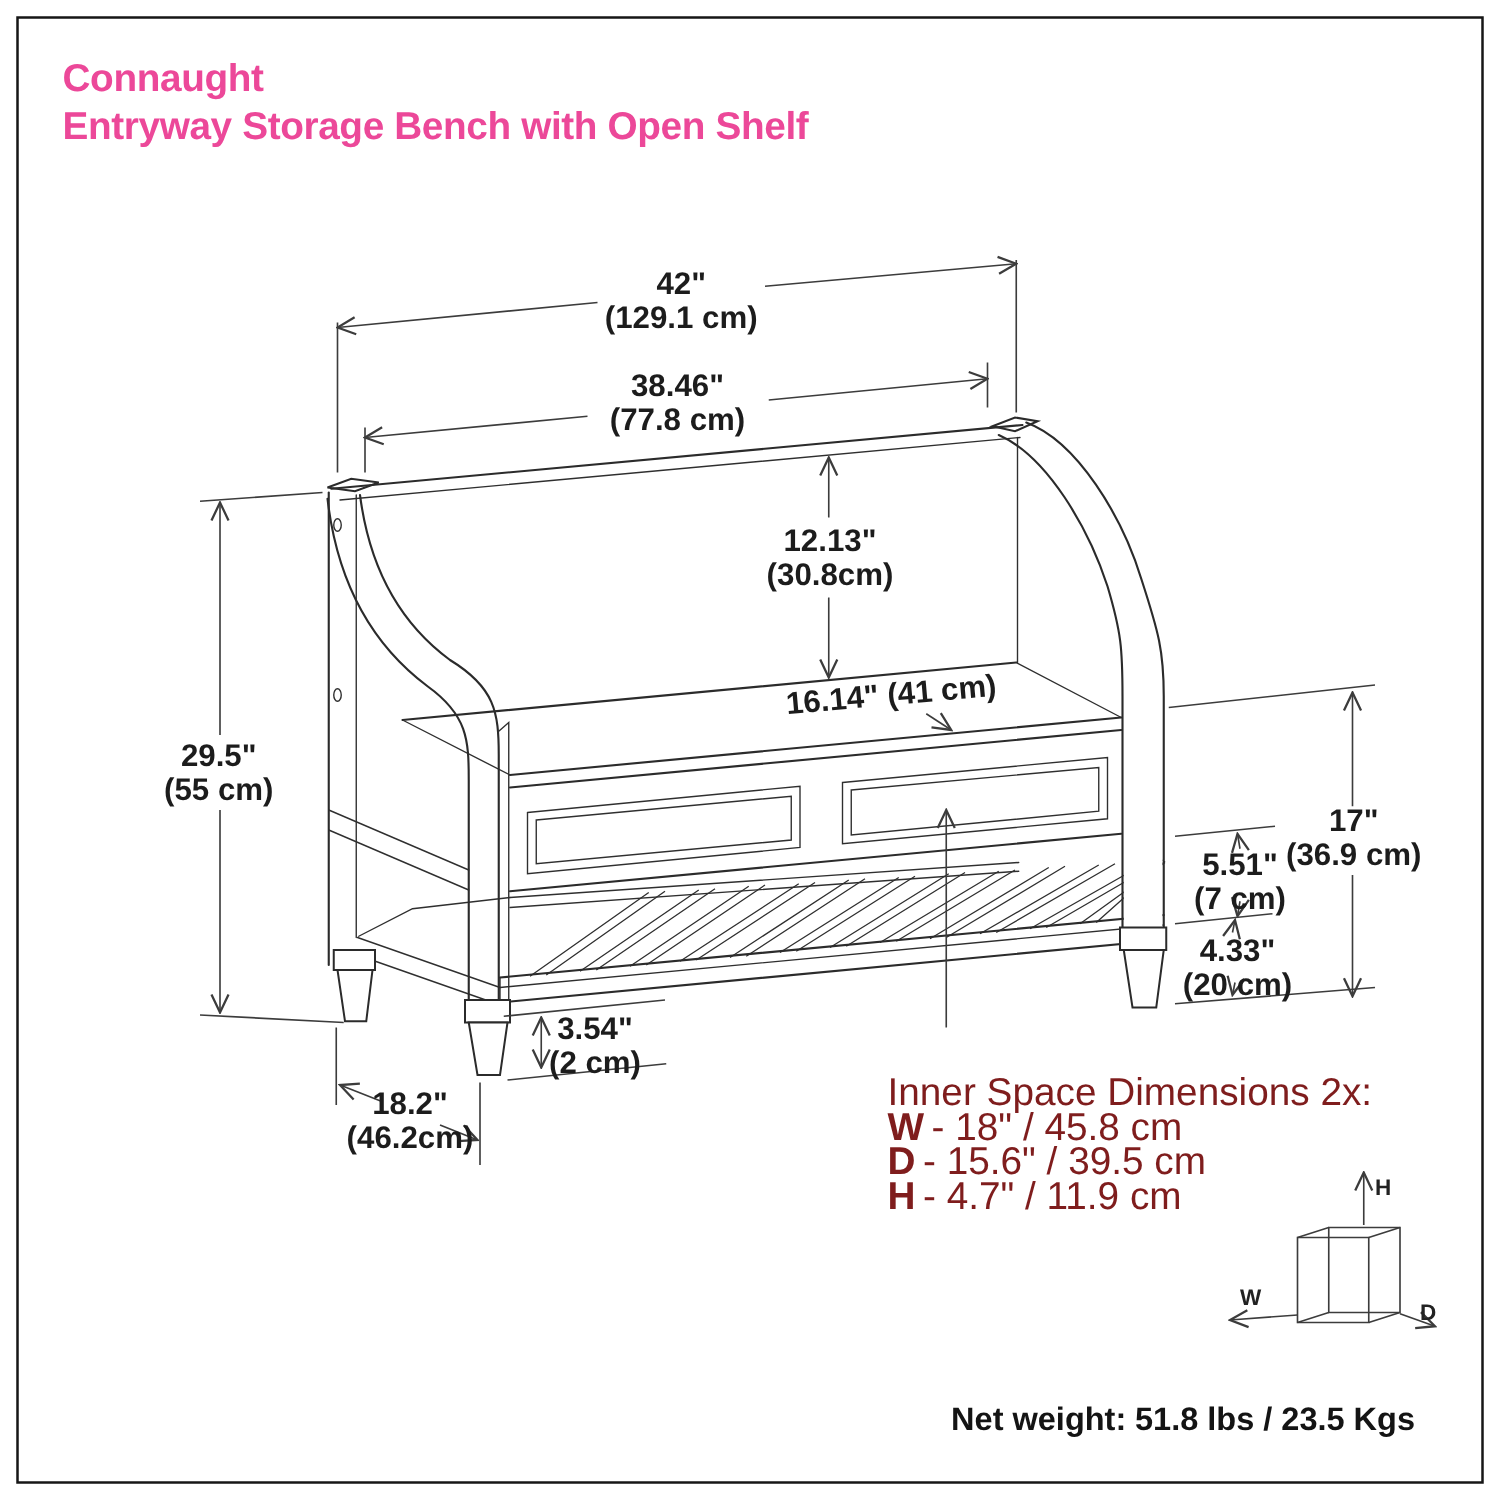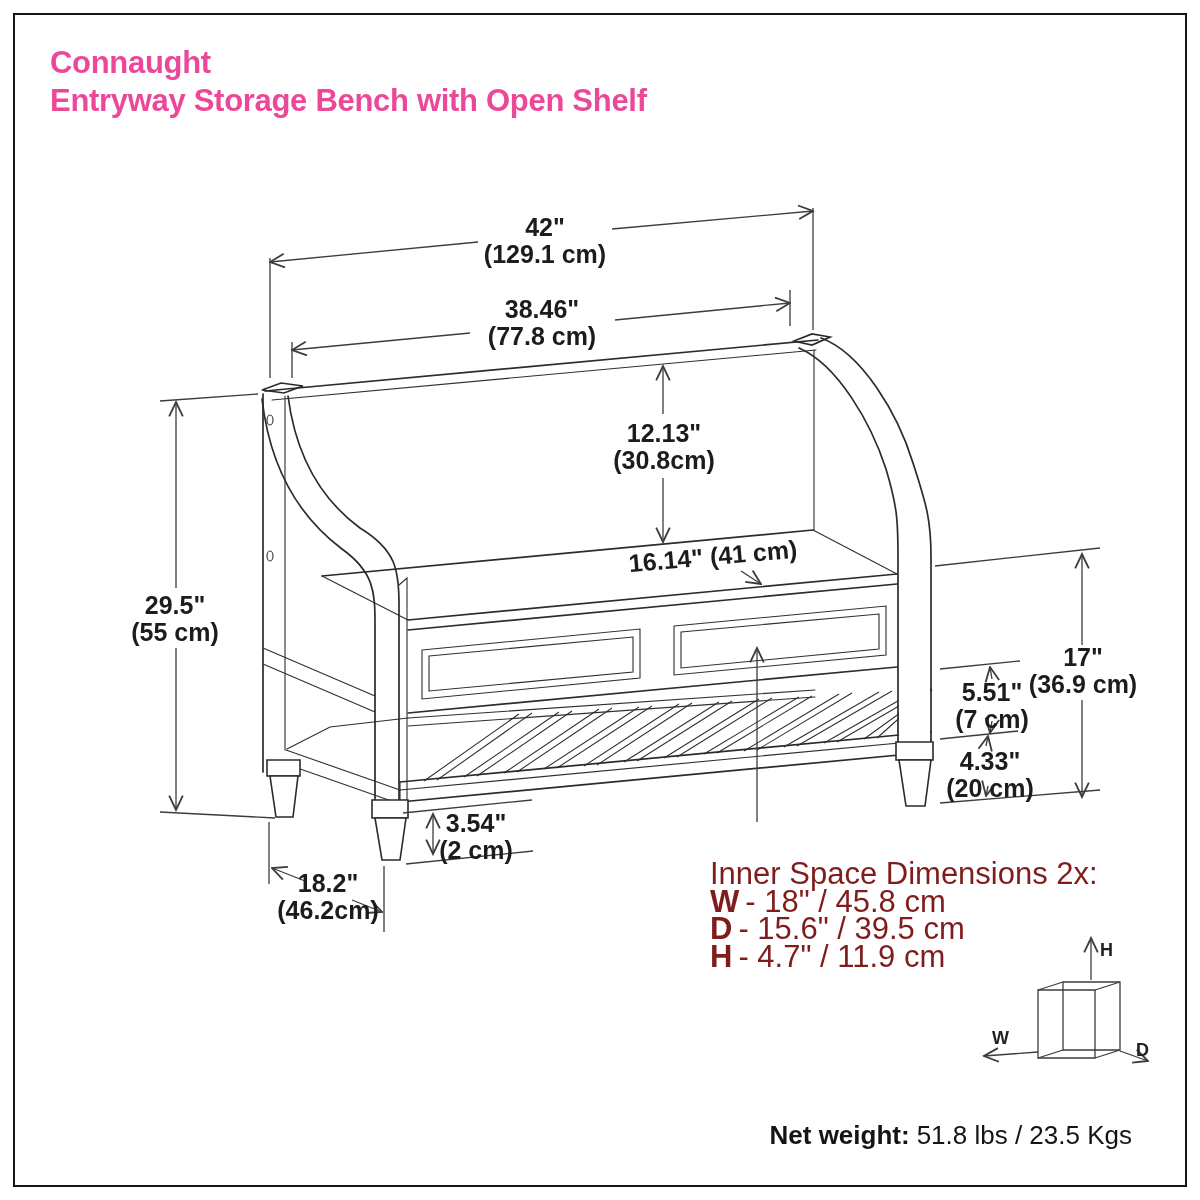--- a/index.html
+++ b/index.html
@@ -17,21 +17,21 @@
          letter-spacing:-0.3px;color:#ec4899;}
   .dim{position:absolute;transform:translateX(-50%);text-align:center;font-weight:700;
        font-size:25px;line-height:27px;color:#1c1c1c;white-space:nowrap;}
   .dim span{display:block;}
   .rot{transform:translateX(-50%) rotate(-5deg);}
   .inner{position:absolute;left:710px;top:832px;font-size:31px;line-height:27.5px;
          font-weight:400;color:#7f1d1d;white-space:nowrap;margin-top:28px;}
   .inner .k{font-weight:700;margin-right:6px;}
   .net{position:absolute;right:68px;top:1120px;font-size:26px;color:#141414;white-space:nowrap;}
   .net b{font-weight:700;text-align:right;}
-  .net span{margin-left:7px;font-weight:400;}
+  .net span{margin-left:7px;font-weight:700;}
   .axis{position:absolute;font-size:18px;font-weight:700;color:#222;}
 </style>
 </head>
 <body>
 
 <div id="stage">
   <div id="frame"></div>
 
   <div class="title">
     <div>Connaught</div>

